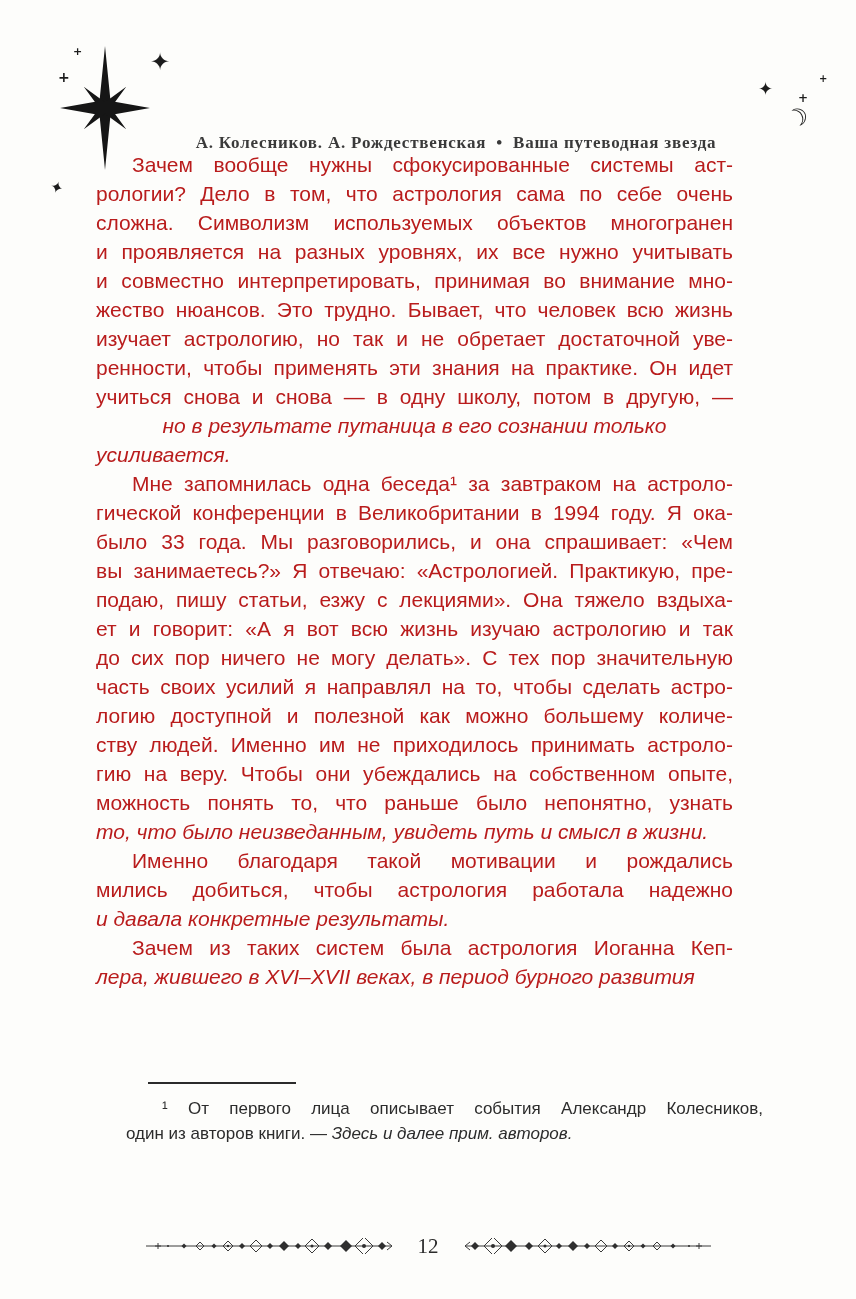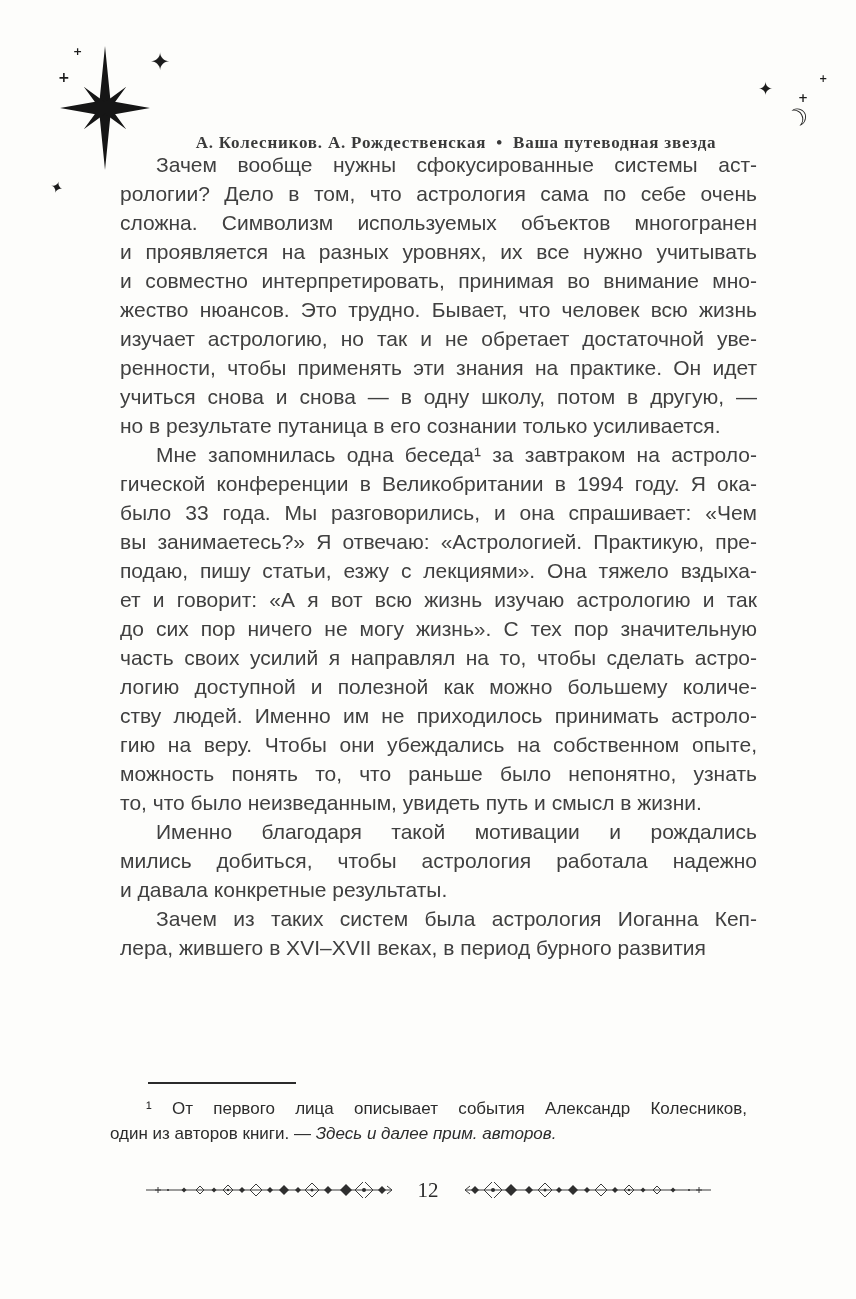--- a/index.html
+++ b/index.html
@@ -22,42 +22,42 @@
     font-size:17px;
     letter-spacing:0.8px;
     color:#3a3a3a;
     white-space:nowrap;
     margin-top:32px;
   }
   .header-title .sep { margin:0 10px; }
 
   
   .body-text {
-    position:absolute; top:150px; left:120px; width:637px;
-    font-size:21px; line-height:29px; color:#404040;
+    position:absolute; top:150px; left:96px; width:637px;
+    font-size:21px; line-height:29px; color:#b91c1c;
   }
   .line { text-align:justify; text-align-last:justify; }
-  .line.last { text-align:right; text-align-last:left; }
+  .line.last { text-align:center; text-align-last:left;font-style:italic; }
   .line.first { text-indent:36px; }
 
   
   .footnote-rule {
     position:absolute; left:148px; top:1082px; width:148px; height:2px;
     background:#2b2b2b;
   }
   .footnote {
-    position:absolute; left:110px; top:1096px; width:637px;
+    position:absolute; left:126px; top:1096px; width:637px;
     font-size:17px; line-height:25px; color:#2c2c2c;
   }
   .fn-line1 { text-indent:36px; text-align:justify; text-align-last:justify; }
   .fn-italic { font-style:italic;text-align:right; }
 
   
   .footer {
-    position:absolute; top:1176px; left:0; width:856px; height:28px;
+    position:absolute; top:1232px; left:0; width:856px; height:28px;
     display:flex; align-items:center; justify-content:center; gap:24px;
   }
   .page-number {
     font-family:"Liberation Serif", serif;
     font-size:21px; color:#2b2b2b;
   }
   .ornament { width:250px; height:16px; }
   .ornament.right { transform:scaleX(-1); }
 
   
@@ -113,21 +113,21 @@
         <div class="line">учиться снова и снова — в одну школу, потом в другую, —</div>
         <div class="line last">но в результате путаница в его сознании только усиливается.</div>
       </div>
       <div class="paragraph">
         <div class="line first">Мне запомнилась одна беседа¹ за завтраком на астроло-</div>
         <div class="line">гической конференции в Великобритании в 1994 году. Я ока-</div>
         <div class="line">было 33 года. Мы разговорились, и она спрашивает: «Чем</div>
         <div class="line">вы занимаетесь?» Я отвечаю: «Астрологией. Практикую, пре-</div>
         <div class="line">подаю, пишу статьи, езжу с лекциями». Она тяжело вздыха-</div>
         <div class="line">ет и говорит: «А я вот всю жизнь изучаю астрологию и так</div>
-        <div class="line">до сих пор ничего не могу жизнь». С тех пор значительную</div>
+        <div class="line">до сих пор ничего не могу делать». С тех пор значительную</div>
         <div class="line">часть своих усилий я направлял на то, чтобы сделать астро-</div>
         <div class="line">логию доступной и полезной как можно большему количе-</div>
         <div class="line">ству людей. Именно им не приходилось принимать астроло-</div>
         <div class="line">гию на веру. Чтобы они убеждались на собственном опыте,</div>
         <div class="line">можность понять то, что раньше было непонятно, узнать</div>
         <div class="line last">то, что было неизведанным, увидеть путь и смысл в жизни.</div>
       </div>
       <div class="paragraph">
         <div class="line first">Именно благодаря такой мотивации и рождались</div>
         <div class="line">мились добиться, чтобы астрология работала надежно</div>

